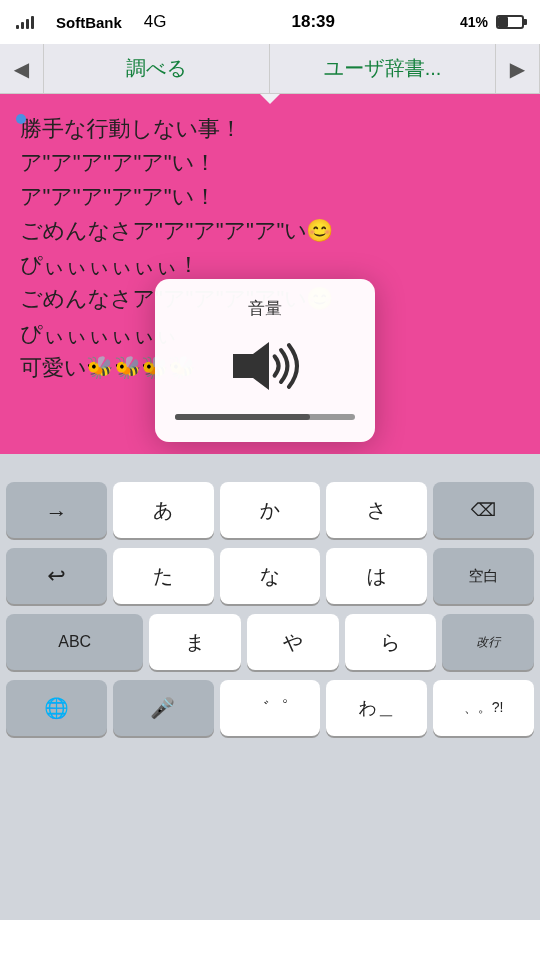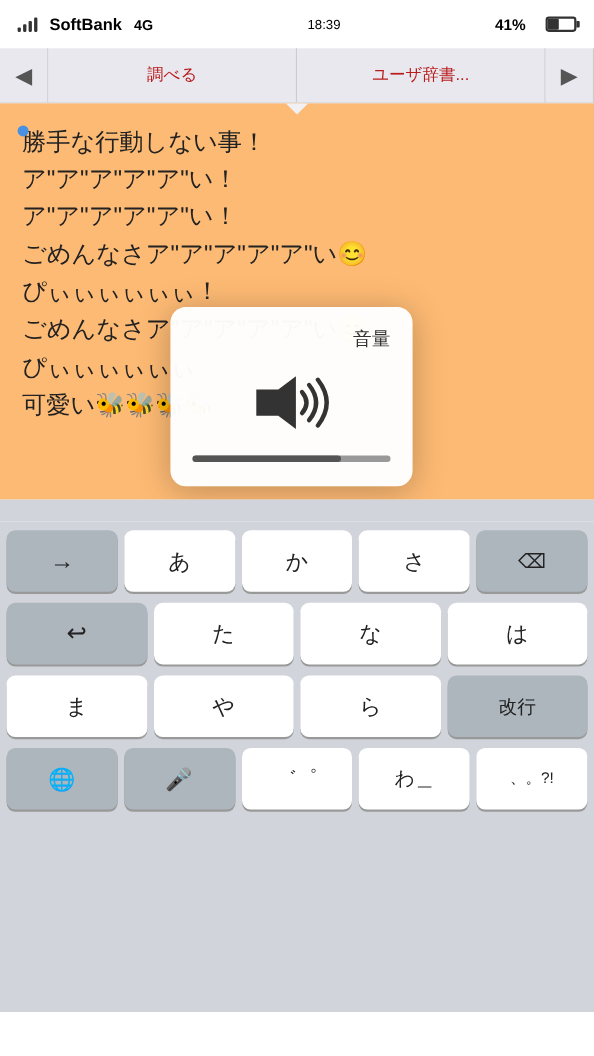--- a/index.html
+++ b/index.html
@@ -20,30 +20,30 @@
       display: flex;
       align-items: center;
       justify-content: space-between;
       padding: 0 16px;
       font-size: 15px;
       font-weight: 600;
     }
     .status-left {
       display: flex;
       align-items: center;
-      gap: 11px;
+      gap: 22px;
     }
     .status-center {
-      font-size: 12px;
-      font-weight: 400;
+      font-size: 17px;
+      font-weight: 700;
     }
     .status-right {
       display: flex;
       align-items: center;
-      gap: 18px;
+      gap: 8px;
       font-size: 14px;
     }
     .battery-icon {
       width: 28px;
       height: 14px;
       border: 2px solid #333;
       border-radius: 3px;
       position: relative;
       display: inline-block;
     }
@@ -83,22 +83,22 @@
       display: flex;
       align-items: center;
       border-bottom: 1px solid #ccc;
     }
     .toolbar-btn {
       flex: 1;
       height: 100%;
       display: flex;
       align-items: center;
       justify-content: center;
-      font-size: 15px;
-      color: #b91c1c;
+      font-size: 20px;
+      color: #15803d;
       border-right: 1px solid #ccc;
       background: #e8e8ee;
       cursor: pointer;
     }
     .toolbar-btn:first-child,
     .toolbar-btn:last-child {
       flex: 0 0 44px;
       font-size: 20px;
       color: #555;
     }
@@ -111,21 +111,21 @@
       position: absolute;
       left: 50%;
       transform: translateX(-50%);
       top: 94px;
       z-index: 10;
     }
 
     
     .content-area {
       height: 360px;
-      background: #fdba74;
+      background: #ec4899;
       padding: 16px;
       overflow: hidden;
       position: relative;
     }
     .blue-dot {
       width: 10px;
       height: 10px;
       background: #4a90e2;
       border-radius: 50%;
       position: absolute;
@@ -150,21 +150,21 @@
       left: 155px;
       top: 185px;
       width: 220px;
       background: rgba(255,255,255,0.97);
       border-radius: 14px;
       box-shadow: 0 4px 30px rgba(0,0,0,0.25);
       padding: 18px 20px 22px;
       z-index: 20;
     }
     .volume-title {
-      text-align: right;
+      text-align: center;
       font-size: 17px;
       font-weight: 500;
       color: #333;
       margin-bottom: 14px;
     }
     .volume-icon-area {
       display: flex;
       justify-content: center;
       margin-bottom: 16px;
     }
@@ -229,22 +229,23 @@
     }
     .kb-key.delete-key {
       background: #adb5bd;
     }
     .kb-key.space-key {
       background: #adb5bd;
       font-size: 15px;
     }
     .kb-key.enter-key {
       background: #adb5bd;
-      font-size: 17px;
+      font-size: 12px;
       flex: 1;
+      font-style: italic;
     }
     .kb-key.return-arrow {
       font-size: 22px;
     }
     .kb-row-bottom {
       display: flex;
       gap: 6px;
       padding: 0 2px;
     }
   </style>
@@ -253,21 +254,21 @@
 
 <div class="status-bar">
   <div class="status-left">
     <div class="signal-bars">
       <span style="height:4px"></span>
       <span style="height:7px"></span>
       <span style="height:10px"></span>
       <span style="height:13px"></span>
     </div>
     <span>SoftBank</span>
-    <span style="font-size:13px;font-weight:700;">4G</span>
+    <span style="font-size:17px;font-weight:400;">4G</span>
   </div>
   <div class="status-center">18:39</div>
   <div class="status-right">
     <span>41%</span>
     <div class="battery-icon">
       <div class="battery-fill"></div>
     </div>
   </div>
 </div>
 
@@ -320,23 +321,25 @@
     <div class="kb-key">か</div>
     <div class="kb-key">さ</div>
     <div class="kb-key dark delete-key" style="font-size:18px;">⌫</div>
   </div>
 
   <div class="kb-row">
     <div class="kb-key dark" style="font-size:22px;">↩</div>
     <div class="kb-key">た</div>
     <div class="kb-key">な</div>
     <div class="kb-key">は</div>
+    <div class="kb-key dark space-key">空白</div>
   </div>
 
   <div class="kb-row">
+    <div class="kb-key dark wide" style="font-size:16px;">ABC</div>
     <div class="kb-key">ま</div>
     <div class="kb-key">や</div>
     <div class="kb-key">ら</div>
     <div class="kb-key dark enter-key">改行</div>
   </div>
 
   <div class="kb-row kb-row-bottom">
     <div class="kb-key dark" style="font-size:20px;">🌐</div>
     <div class="kb-key dark" style="font-size:20px;">🎤</div>
     <div class="kb-key" style="font-size:18px;">゛゜</div>

